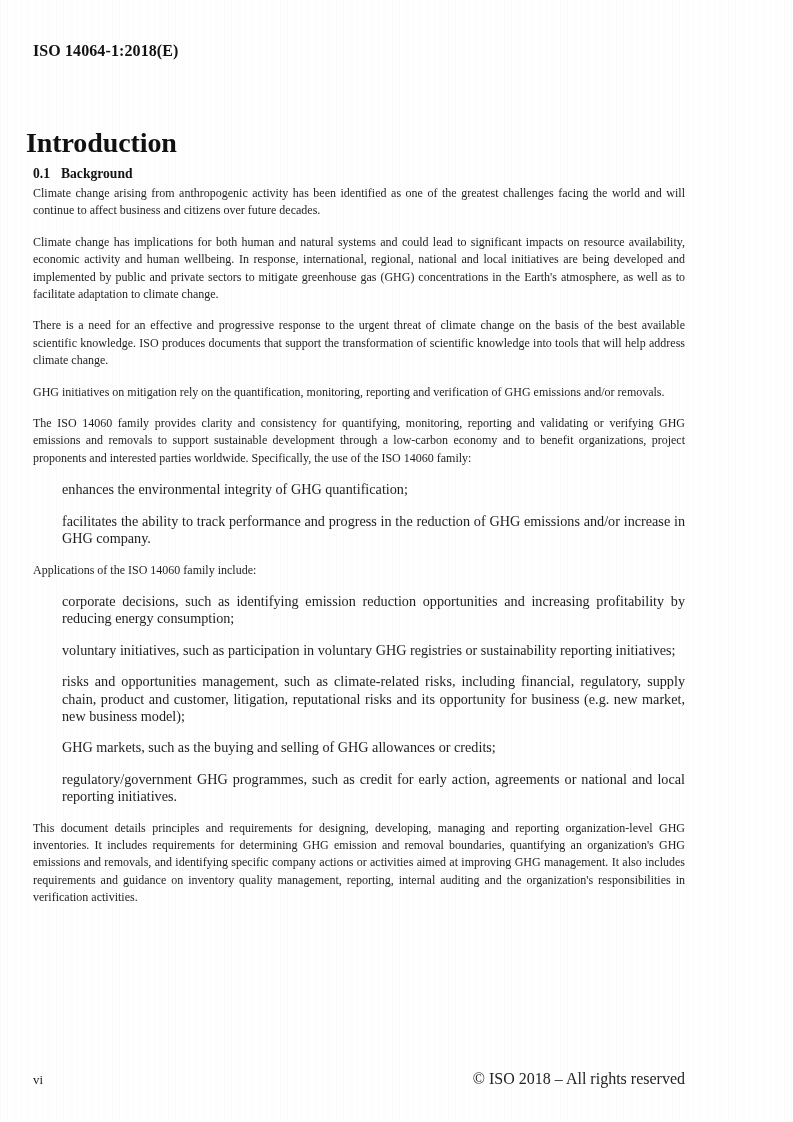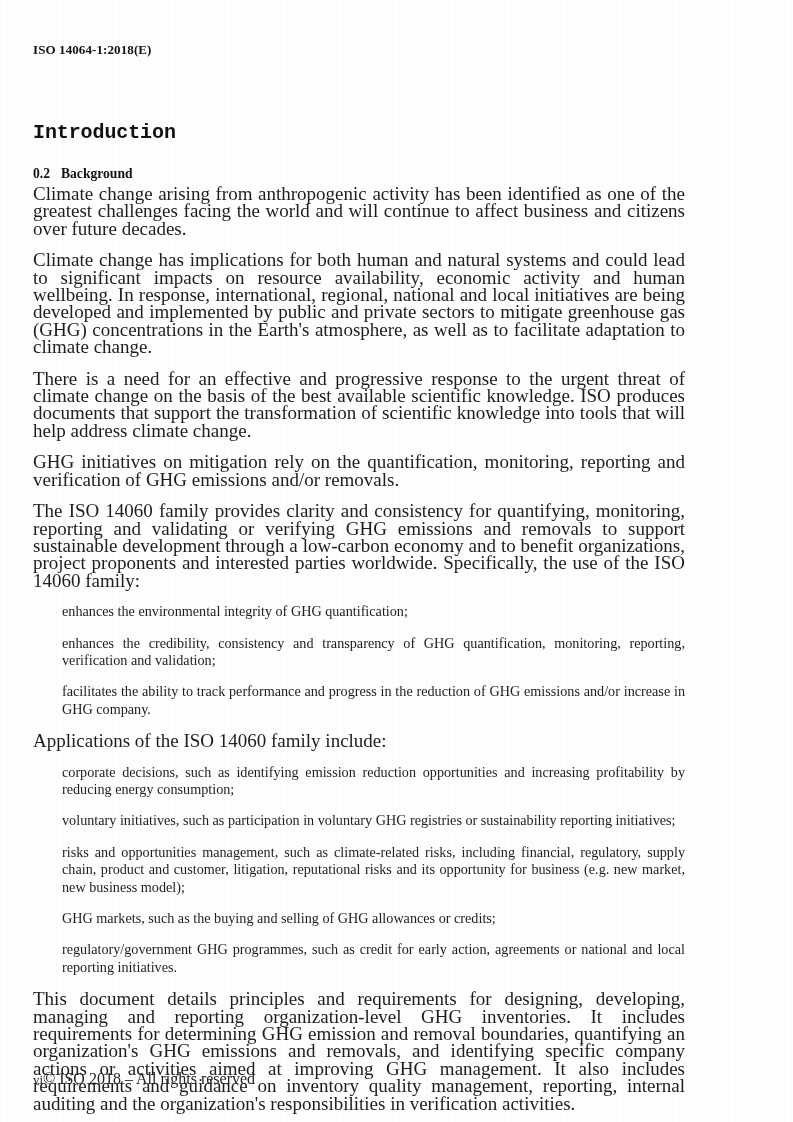--- a/index.html
+++ b/index.html
@@ -28,35 +28,34 @@
     overflow: hidden;
     box-sizing: border-box;
   }
 
   
   .running-header {
     position: absolute;
     left: 33px;
     top: 42px;
     font-weight: bold;
-    font-size: 13px;
+    font-size: 16px;
     letter-spacing: 0.1px;
     color: #121212;
   }
 
   
   .doc-title {
     position: absolute;
-    left: 33px;
+    left: 26px;
     top: 108px;
-    font-size: 20px;
+    font-size: 28px;
     font-weight: bold;
     letter-spacing: -0.1px;
     color: #111111;
-    font-family: Liberation Mono, monospace;
   }
   .section-heading {
     position: absolute;
     left: 33px;
     top: 155px;
     font-size: 13.6px;
     font-weight: bold;
     color: #121212;
   }
   .section-heading .num {
@@ -66,21 +65,21 @@
 
   
   .body-flow {
     position: absolute;
     left: 33px;
     top: 185px;
     width: 652px;
   }
   p.para {
     margin: 0 0 14px 0;
-    font-size: 19px;
+    font-size: 12px;
     line-height: 17.4px;
     text-align: justify;
     text-justify: inter-word;
     color: #1d1d1d;
     hyphens: none;
   }
   p.item {
     margin: 0 0 14px 0;
     margin-left: 29px;
     width: 623px;
@@ -92,55 +91,54 @@
   p.para:last-child, p.item:last-child { margin-bottom: 0; margin-top: 12px; }
 
   
   .footer {
     position: absolute;
     left: 33px;
     right: 0;
     top: 1070px;
     width: 652px;
     display: flex;
-    justify-content: flex-start;
+    justify-content: space-between;
     align-items: baseline;
     font-size: 12.6px;
     color: #222222;
   }
   .footer .page-no { font-size: 12.8px; }
   .footer .copyright { font-size: 16px; }
 </style>
 </head>
 <body>
 
 <div class="page">
 
   <div class="running-header">ISO 14064-1:2018(E)</div>
 
   <h1 class="doc-title">Introduction</h1>
 
   <h2 class="section-heading">
-    <span class="num">0.2</span><span>Background</span>
+    <span class="num">0.1</span><span>Background</span>
   </h2>
 
   <div class="body-flow">
 
     <p class="para">Climate change arising from anthropogenic activity has been identified as one of the greatest challenges facing the world and will continue to affect business and citizens over future decades.</p>
 
     <p class="para">Climate change has implications for both human and natural systems and could lead to significant impacts on resource availability, economic activity and human wellbeing. In response, international, regional, national and local initiatives are being developed and implemented by public and private sectors to mitigate greenhouse gas (GHG) concentrations in the Earth's atmosphere, as well as to facilitate adaptation to climate change.</p>
 
     <p class="para">There is a need for an effective and progressive response to the urgent threat of climate change on the basis of the best available scientific knowledge. ISO produces documents that support the transformation of scientific knowledge into tools that will help address climate change.</p>
 
     <p class="para">GHG initiatives on mitigation rely on the quantification, monitoring, reporting and verification of GHG emissions and/or removals.</p>
 
     <p class="para">The ISO 14060 family provides clarity and consistency for quantifying, monitoring, reporting and validating or verifying GHG emissions and removals to support sustainable development through a low-carbon economy and to benefit organizations, project proponents and interested parties worldwide. Specifically, the use of the ISO 14060 family:</p>
 
     <p class="item">enhances the environmental integrity of GHG quantification;</p>
-    <p class="item">enhances the credibility, consistency and transparency of GHG quantification, monitoring, reporting, verification and validation;</p>
     <p class="item">facilitates the ability to track performance and progress in the reduction of GHG emissions and/or increase in GHG company.</p>
 
     <p class="para">Applications of the ISO 14060 family include:</p>
 
     <p class="item">corporate decisions, such as identifying emission reduction opportunities and increasing profitability by reducing energy consumption;</p>
     <p class="item">voluntary initiatives, such as participation in voluntary GHG registries or sustainability reporting initiatives;</p>
     <p class="item">risks and opportunities management, such as climate-related risks, including financial, regulatory, supply chain, product and customer, litigation, reputational risks and its opportunity for business (e.g. new market, new business model);</p>
     <p class="item">GHG markets, such as the buying and selling of GHG allowances or credits;</p>
     <p class="item">regulatory/government GHG programmes, such as credit for early action, agreements or national and local reporting initiatives.</p>
 

